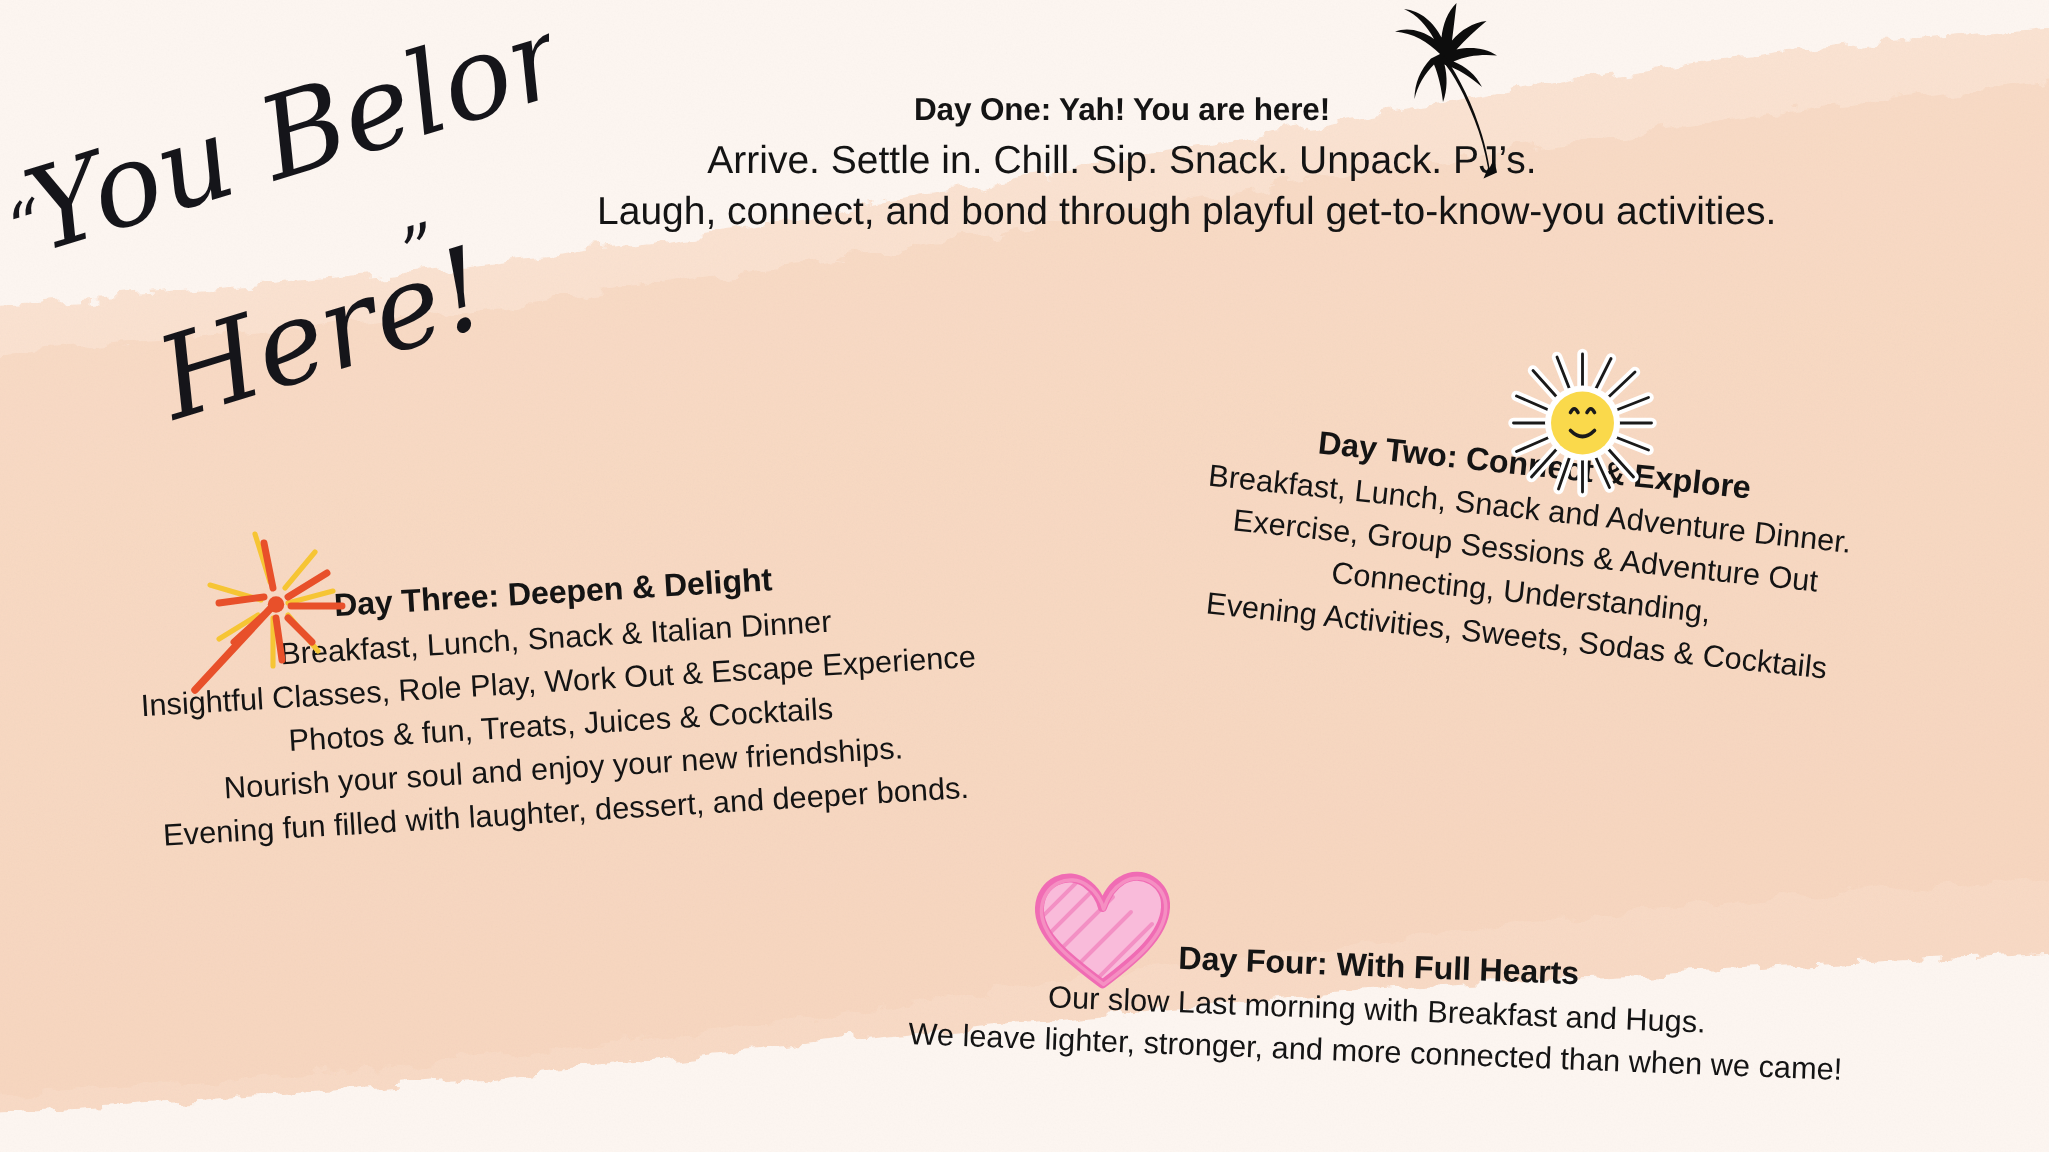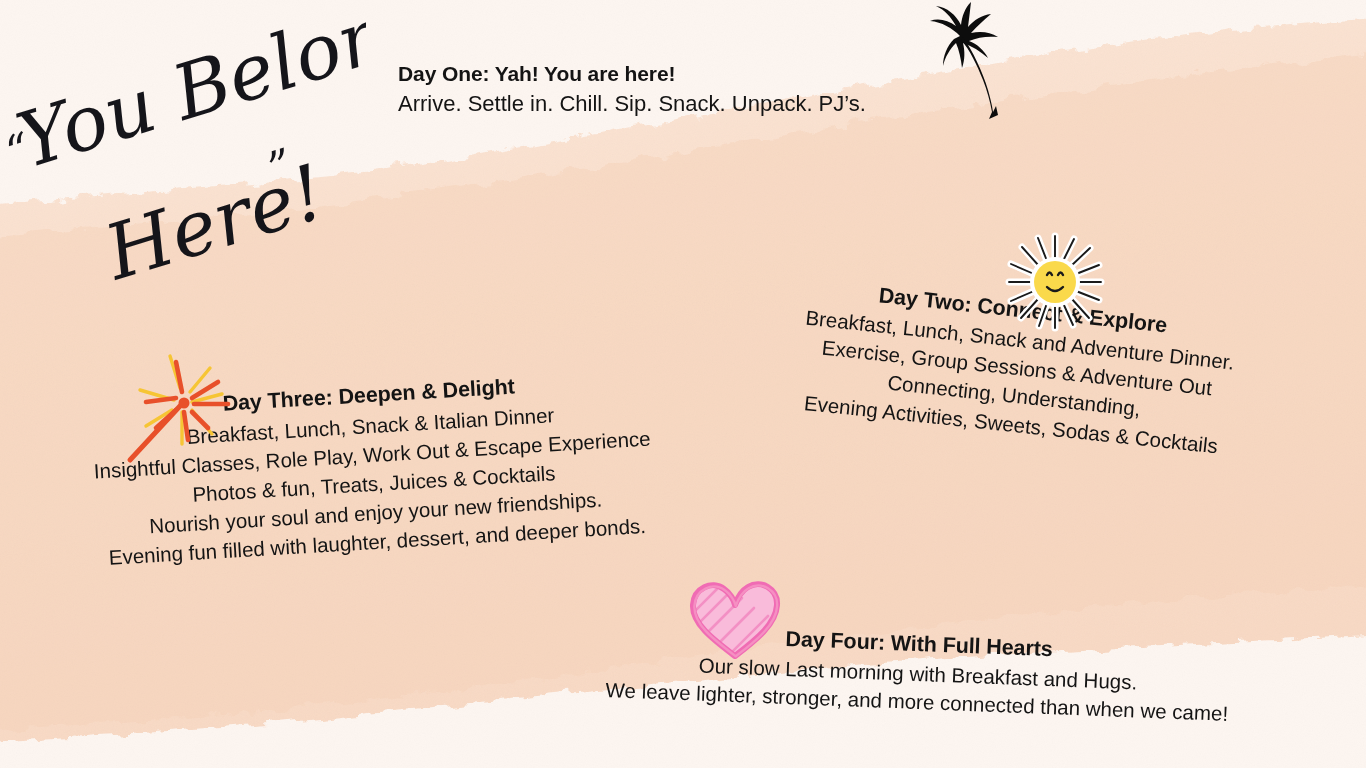--- a/index.html
+++ b/index.html
@@ -50,26 +50,26 @@
     letter-spacing: -0.1px;
   }
   .block .line {
     font-weight: 400;
   }
 
   
   #day-one {
     left: 398px;
     top: 60px;
-    text-align: left;
+    text-align: center;
     width: 700px;
     font-size: 20.5px;
   }
   #day-one .head { font-size: 21px; margin-bottom: 3px; }
-  #day-one .line { font-size: 22px; }
+  #day-one .line { font-size: 26px; }
 
   
   #day-two {
     left: 757px;
     top: 296px;
     width: 520px;
     text-align: center;
     transform: rotate(6deg);
     transform-origin: 50% 50%;
     font-size: 20.5px;
@@ -183,20 +183,21 @@
       <text class="script-text" x="6" y="150" font-size="44" transform="rotate(-17 6 150)">“</text>
       <text class="script-text" x="22" y="150" font-size="76" transform="rotate(-17 22 150)">You Belong</text>
       <text class="script-text" x="110" y="262" font-size="76" transform="rotate(-17 110 262)">Here!</text>
       <text class="script-text" x="268" y="166" font-size="44" transform="rotate(-17 268 166)">”</text>
     </svg>
   </div>
 
   <div class="block" id="day-one">
     <div class="head">Day One:  Yah! You are here!</div>
     <div class="line">Arrive. Settle in. Chill. Sip. Snack. Unpack. PJ’s.</div>
+    <div class="line">Laugh, connect, and bond through playful get-to-know-you activities.</div>
   </div>
 
   <div class="block" id="day-two">
     <div class="head">Day Two: Connect &amp; Explore</div>
     <div class="line">Breakfast, Lunch, Snack and Adventure Dinner.</div>
     <div class="line">Exercise, Group Sessions &amp; Adventure Out</div>
     <div class="line">Connecting, Understanding,</div>
     <div class="line">Evening Activities, Sweets, Sodas &amp; Cocktails</div>
   </div>
 

